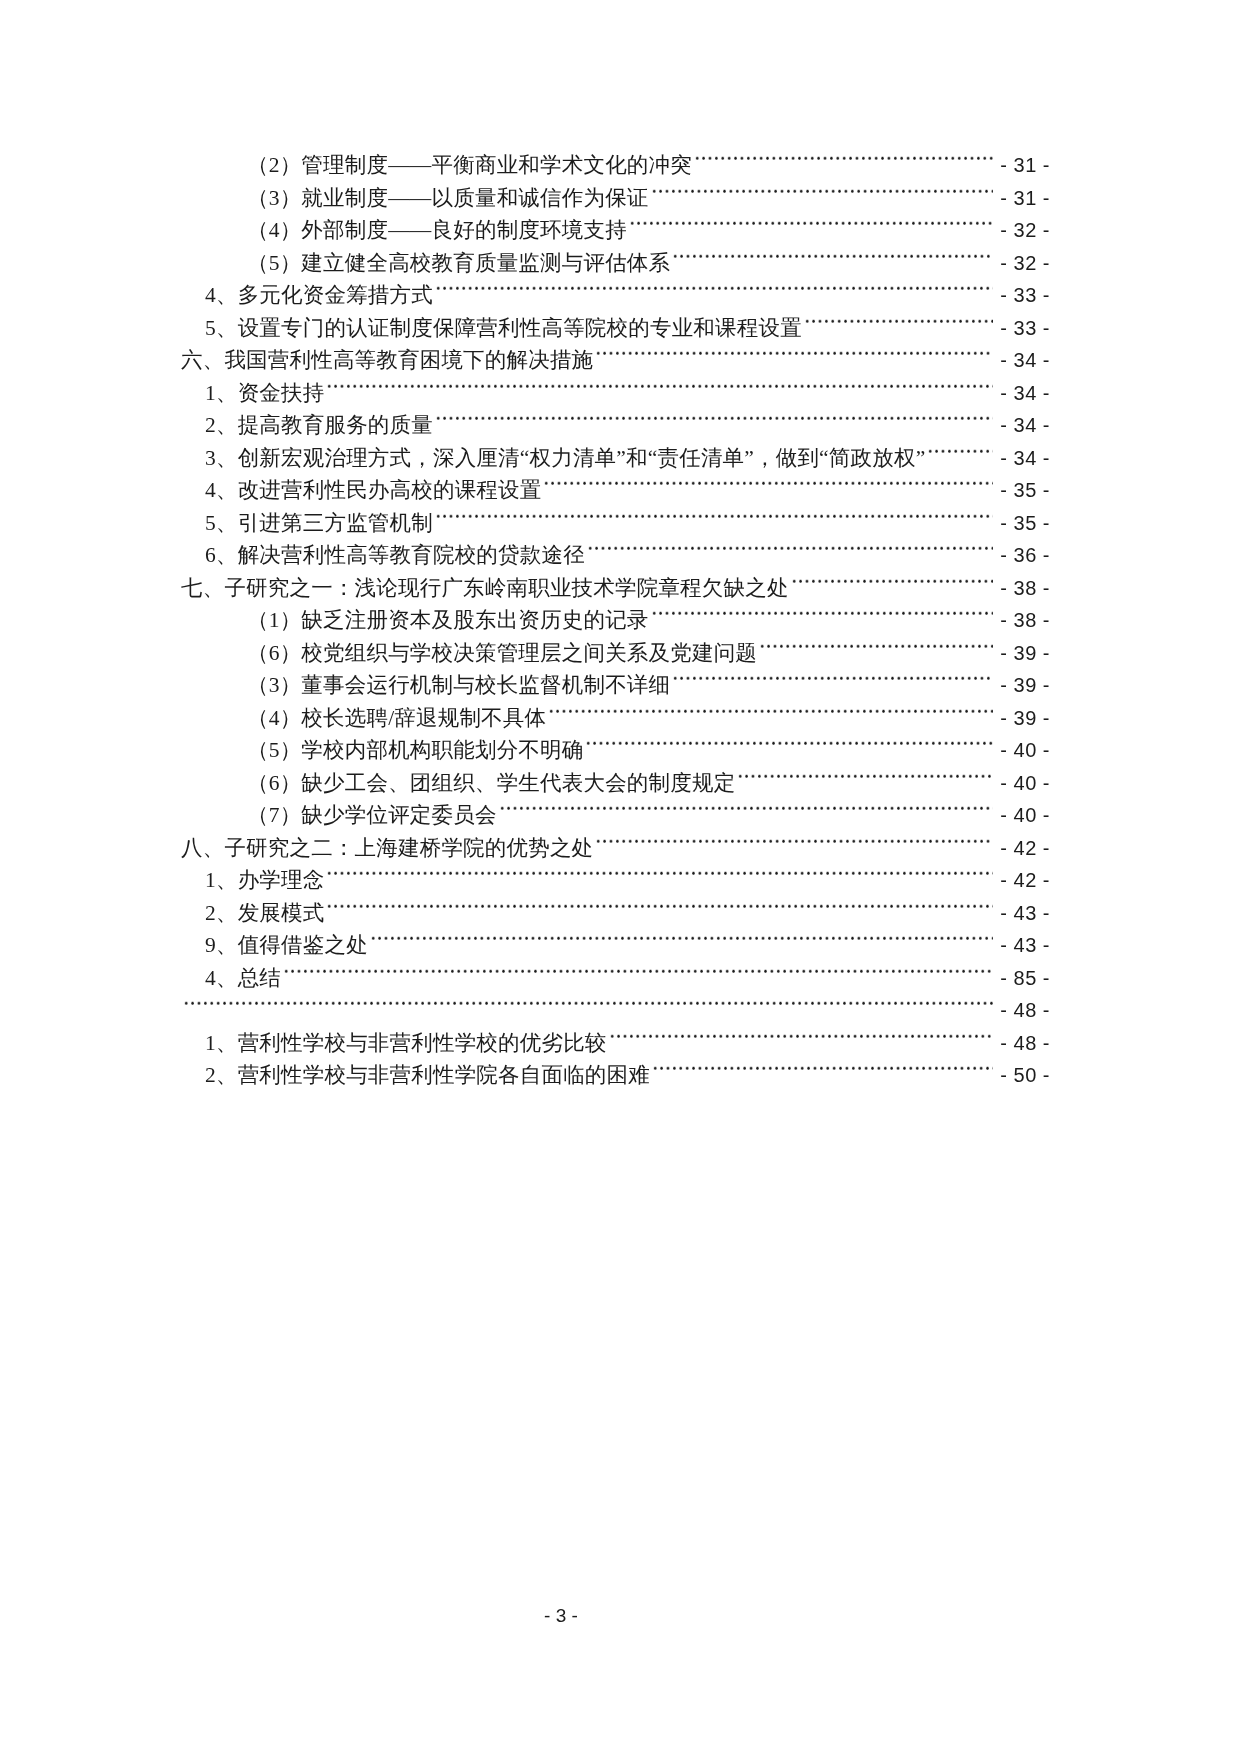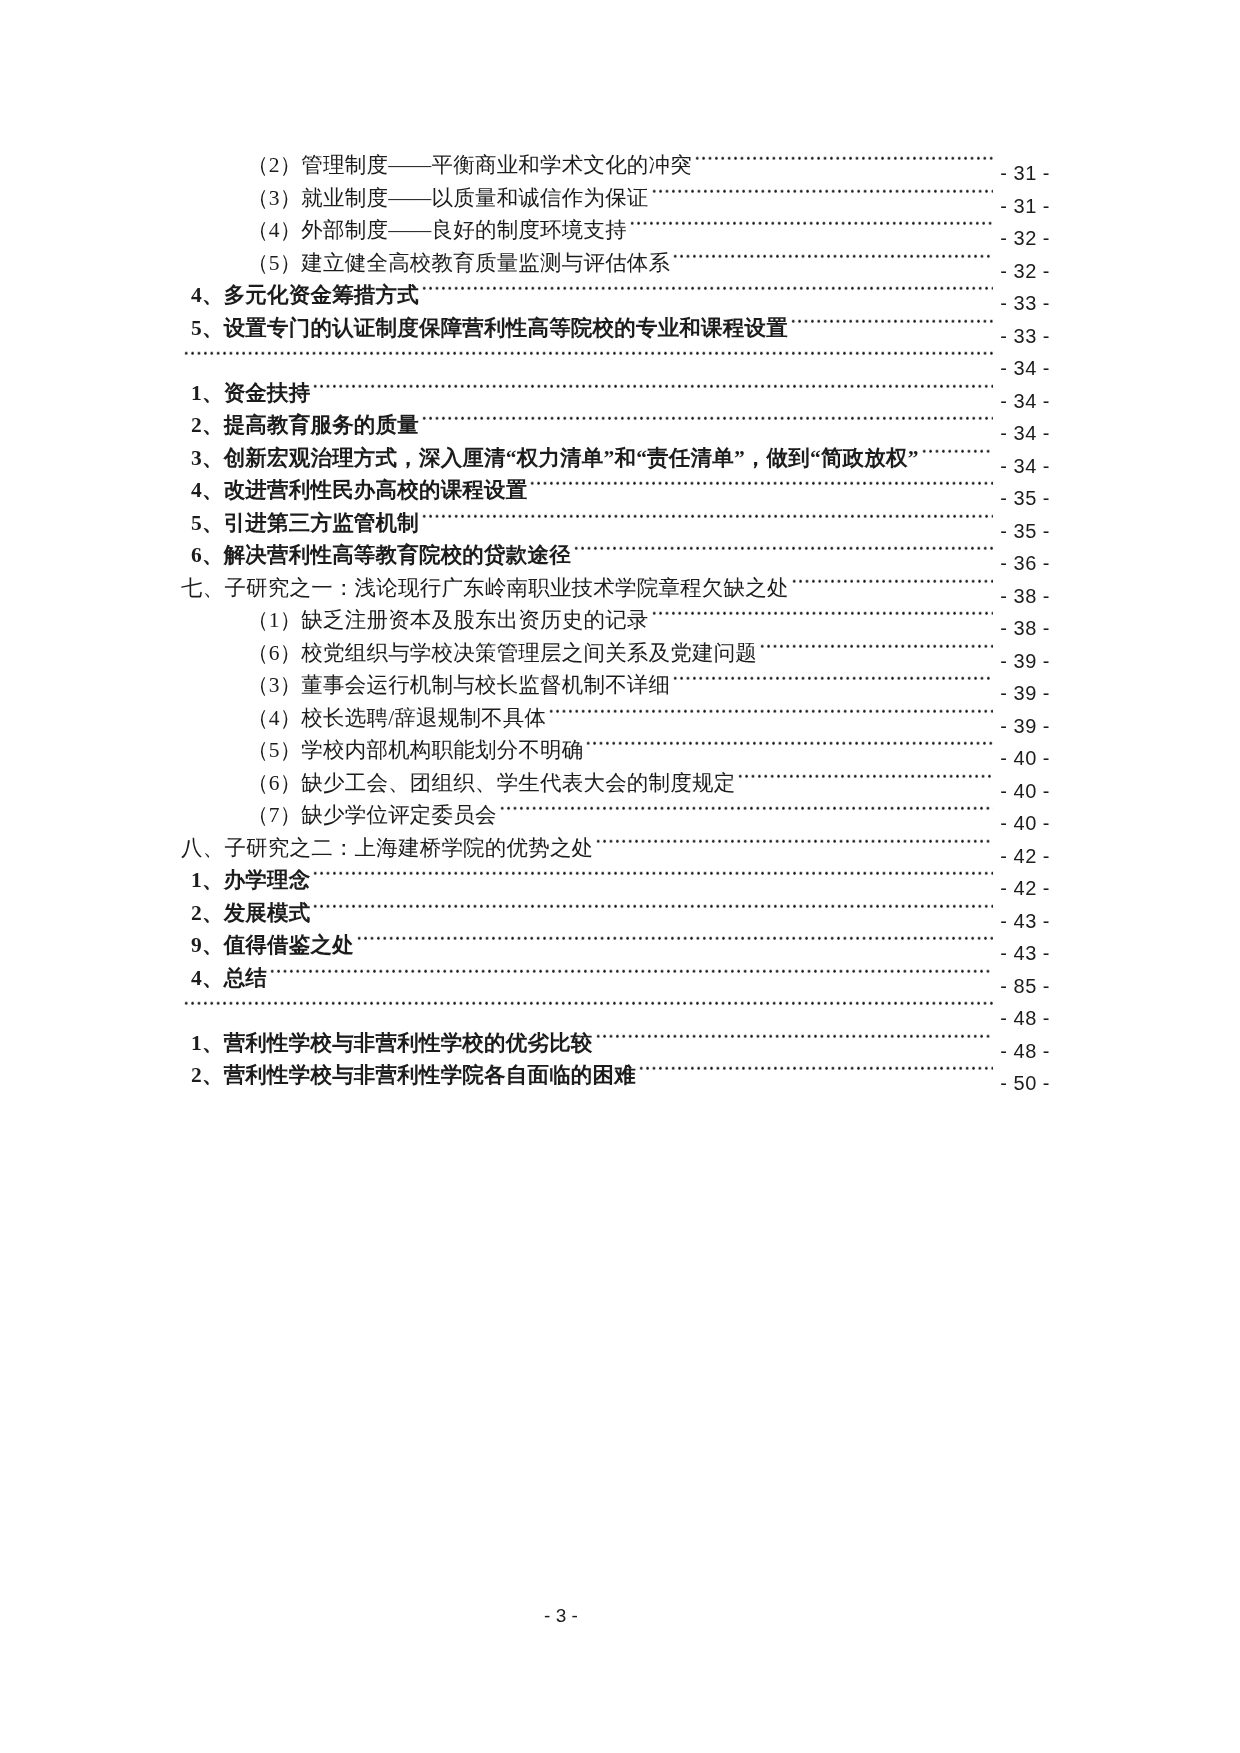--- a/index.html
+++ b/index.html
@@ -31,39 +31,38 @@
     align-items: flex-start;
     height: 32.5px;
     line-height: 32.5px;
     white-space: nowrap;
   }
   .row .t {
     flex: 0 0 auto;
     font-size: 21.5px;
     letter-spacing: 0.2px;
   }
-  .row.lvl2 .t { margin-left: 10px; font-weight: bold; }
+  .row.lvl2 .t { margin-left: 24px; }
   .row.lvl3 .t { margin-left: 66px; }
   .row .leader {
     flex: 1 1 auto;
     min-width: 8px;
     align-self: stretch;
     background-image: radial-gradient(circle, #1a1a1a 1.15px, rgba(0,0,0,0) 1.5px);
     background-size: 6.4px 32.5px;
     background-repeat: repeat-x;
     background-position: left 0 bottom 7px;
     margin-left: 2px;
   }
   .row .pg {
     flex: 0 0 auto;
     font-family: "Liberation Sans", "DejaVu Sans", sans-serif;
     font-size: 20px;
     padding-left: 7px;
     letter-spacing: 0.5px;
-    margin-top: 8px;
   }
   .footer {
     position: absolute;
     left: 561px;
     top: 1605px;
     transform: translateX(-50%);
     font-family: "Liberation Sans", "DejaVu Sans", sans-serif;
     font-size: 19px;
     color: #1c1c1c;
     white-space: nowrap;
@@ -98,20 +97,21 @@
     <span class="t">4、多元化资金筹措方式</span>
     <span class="leader"></span>
     <span class="pg">- 33 -</span>
   </div>
       <div class="row lvl2">
     <span class="t">5、设置专门的认证制度保障营利性高等院校的专业和课程设置</span>
     <span class="leader"></span>
     <span class="pg">- 33 -</span>
   </div>
       <div class="row lvl1">
+    <span class="t">六、我国营利性高等教育困境下的解决措施</span>
     <span class="leader"></span>
     <span class="pg">- 34 -</span>
   </div>
       <div class="row lvl2">
     <span class="t">1、资金扶持</span>
     <span class="leader"></span>
     <span class="pg">- 34 -</span>
   </div>
       <div class="row lvl2">
     <span class="t">2、提高教育服务的质量</span>

